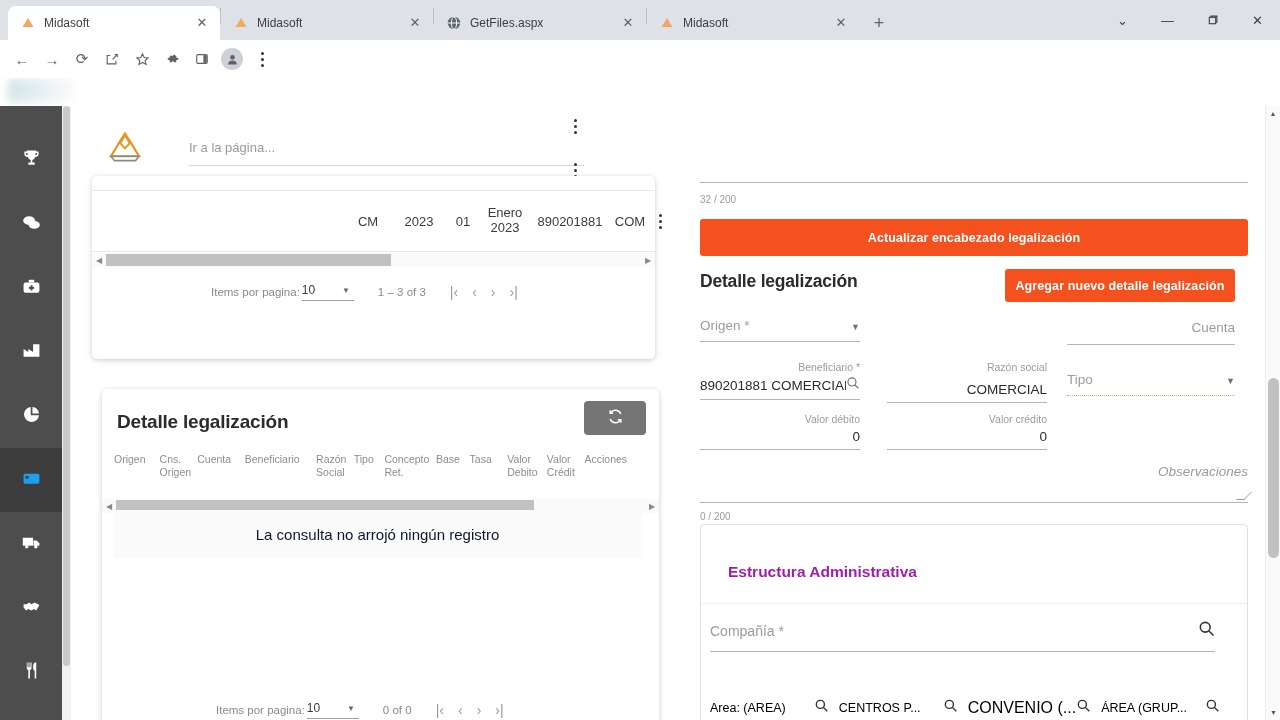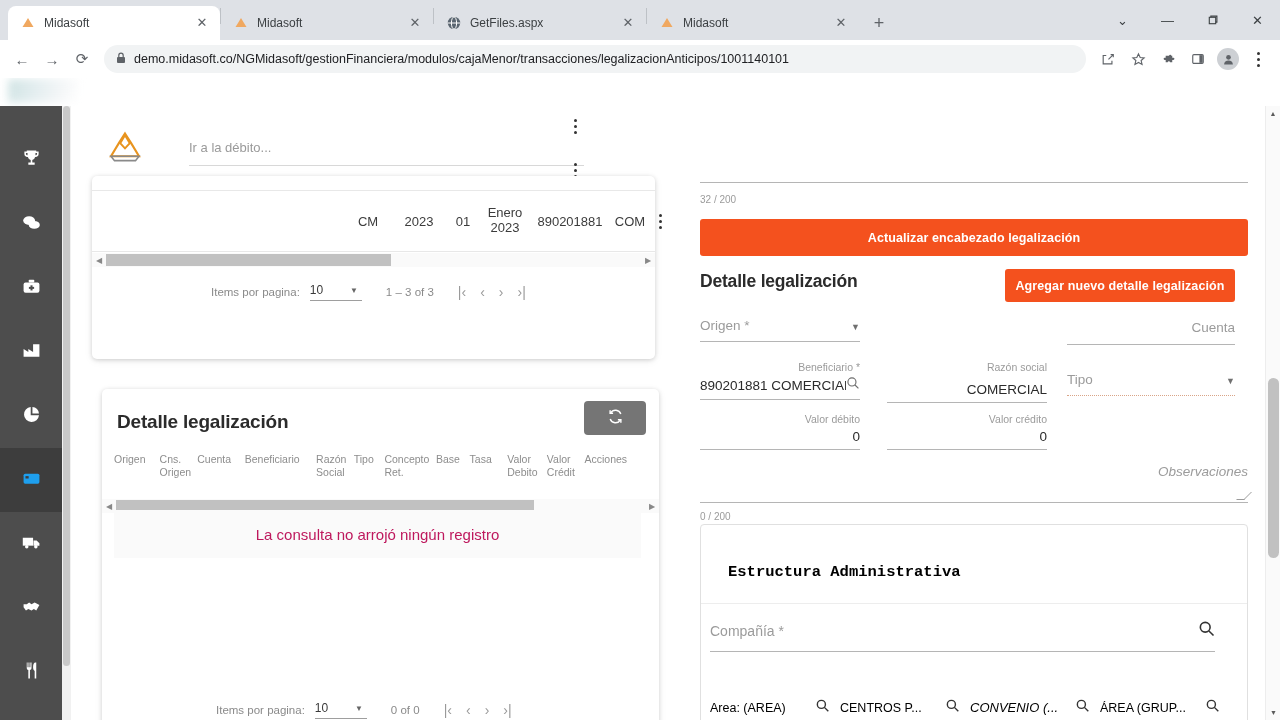--- a/index.html
+++ b/index.html
@@ -215,21 +215,21 @@
   .hscroll .thumb {
     position: absolute; top: 1px; left: 0;
     height: 12px; background: #c1c1c1;
   }
 
   .paginator {
     position: absolute;
     display: flex; align-items: center;
     font-size: 11.5px; color: #8a8a8a;
   }
-  .pg-label { margin-right: 10px; }
+  .pg-label { margin-right: 2px; }
   .pg-sel {
     border-bottom: 1px solid #9e9e9e;
     padding: 0 4px 3px 0; min-width: 52px;
     display: flex; align-items: center; justify-content: space-between;
     color: #3a3a3a; font-size: 12px;
   }
   .pg-sel .car { font-size: 8px; color: #666; }
   .pg-range { margin: 0 24px; color: #8a8a8a; }
   .pg-btns { display: flex; gap: 14px; color: #9a9a9a; font-size: 14px; }
 
@@ -248,21 +248,21 @@
   .colhead {
     position: absolute; left: 12px; top: 64px;
     width: 520px; display: flex;
     font-size: 10.5px; color: #8d8d8d; line-height: 1.25;
   }
   .colhead span { text-align: left; }
   .emptyrow {
     position: absolute; left: 12px; top: 121px;
     width: 527px; height: 48px; background: #fafafa;
     display: flex; align-items: center; justify-content: center;
-    font-size: 15px; color: #be185d;
+    font-size: 15px; color: #0f172a;
   }
 
   
   .rightpane {
     position: absolute; left: 624px; top: 0;
     width: 585px; height: 614px; background: #fff; text-align: right;
   }
   .counter { font-size: 10px; color: #9b9b9b; }
   .btn-orange {
     background: #f4511e; color: #fff;
@@ -366,29 +366,20 @@
           </svg>
       </div>
       <div class="wc">✕</div>
     </div>
   </div>
 
   <div class="toolbar">
     <div class="tbtn">←</div>
     <div class="tbtn">→</div>
     <div class="tbtn">⟳</div>
-    <div class="omnibox">
-      <span>
-        <svg width="10" height="12" viewBox="0 0 10 12">
-            <rect x="1" y="5" width="8" height="6" rx="1" fill="#5f6368"></rect>
-            <path d="M2.8 5 V3.4 a2.2 2.2 0 0 1 4.4 0 V5" fill="none" stroke="#5f6368" stroke-width="1.2"></path>
-          </svg>
-      </span>
-      <span class="url">demo.midasoft.co/NGMidasoft/gestionFinanciera/modulos/cajaMenor/transacciones/legalizacionAnticipos/1001140101</span>
-    </div>
     <div class="tbtn">
       <svg width="14" height="14" viewBox="0 0 16 16" fill="none" stroke="#5f6368" stroke-width="1.3">
           <path d="M11 3 h3 v3"></path>
           <path d="M14 3 L8.5 8.5"></path>
           <path d="M12.5 10 v3.5 H2.5 V4 H6"></path>
         </svg>
     </div>
     <div class="tbtn">
       <svg width="15" height="15" viewBox="0 0 16 16">
           <path d="M8 2 l1.8 3.9 4.2.4-3.2 2.8 1 4.1L8 11.1 4.2 13.2l1-4.1L2 6.3l4.2-.4z" fill="none" stroke="#5f6368" stroke-width="1.2"></path>
@@ -511,21 +502,21 @@
 
       <div class="apphead">
         <span class="logo">
           <svg viewBox="0 0 48 42">
             <path d="M24 4 L31 15 L40 30 H8 L17 15 Z" fill="none" stroke="#e8941f" stroke-width="2.4"></path>
             <path d="M24 6 L29.5 15 L24 21 L18.5 15 Z" fill="none" stroke="#e8941f" stroke-width="2.2"></path>
             <path d="M8 30 H40 L36 35 H12 Z" fill="none" stroke="#8a8a8a" stroke-width="1.8"></path>
           </svg>
         </span>
         <div class="gotopage">
-          <span>Ir a la débito...</span>
+          <span>Ir a la página...</span>
         </div>
 
         <span class="dots-v" style="left:503px;top:7px;">
           <i></i>
             <i></i>
             <i></i>
         </span>
         <span class="dots-v" style="left:503px;top:51px;">
           <i></i>
             <i></i>
@@ -711,21 +702,21 @@
 
         <div class="field" style="left:5px;top:356px;width:548px;font-style:italic;">
           <span class="ph">Observaciones</span>
           <div class="line" style="margin-top:22px;position:relative;">
             <span style="position:absolute;right:0;bottom:2px;width:8px;height:8px;border-right:1px solid #9b9b9b;border-bottom:1px solid #9b9b9b;transform:skewX(-45deg);"></span>
           </div>
         </div>
         <div class="counter" style="position:absolute;left:5px;top:405px;">0 / 200</div>
 
         <div class="panelbox" style="left:5px;top:418px;width:548px;height:210px;">
-          <div style="position:absolute;left:27px;top:38px;font-size:15.5px;font-weight:bold;color:#000000;font-family:Liberation Mono, monospace;">Estructura Administrativa</div>
+          <div style="position:absolute;left:27px;top:38px;font-size:15.5px;font-weight:bold;color:#a21caf;">Estructura Administrativa</div>
 
           <div style="position:absolute;left:0;top:78px;width:100%;border-top:1px solid #ededed;"></div>
 
           <div class="field" style="left:9px;top:95px;width:505px;">
             <div style="display:flex;justify-content:space-between;align-items:center;">
               <span class="ph" style="font-size:14px;">Compañía *</span>
               <span>
                 <svg width="17" height="17" viewBox="0 0 16 16" fill="none" stroke="#333" stroke-width="1.5">
                     <circle cx="6.8" cy="6.8" r="4.6"></circle>
                     <line x1="10.3" y1="10.3" x2="14.6" y2="14.6"></line>
@@ -748,21 +739,21 @@
             <div style="flex:1;display:flex;align-items:center;justify-content:space-between;">
               <span class="ph" style="font-size:12.5px;white-space:nowrap;overflow:hidden;">CENTROS P...</span>
               <span>
                 <svg width="15" height="15" viewBox="0 0 16 16" fill="none" stroke="#333" stroke-width="1.5">
                     <circle cx="6.8" cy="6.8" r="4.3"></circle>
                     <line x1="10" y1="10" x2="14.2" y2="14.2"></line>
                   </svg>
               </span>
             </div>
             <div style="flex:1;display:flex;align-items:center;justify-content:space-between;">
-              <span class="ph" style="font-size:13px;white-space:nowrap;overflow:hidden;font-style:italic;">CONVENIO (...</span>
+              <span class="ph" style="font-size:16px;white-space:nowrap;overflow:hidden;">CONVENIO (...</span>
               <span>
                 <svg width="15" height="15" viewBox="0 0 16 16" fill="none" stroke="#333" stroke-width="1.5">
                     <circle cx="6.8" cy="6.8" r="4.3"></circle>
                     <line x1="10" y1="10" x2="14.2" y2="14.2"></line>
                   </svg>
               </span>
             </div>
             <div style="flex:1;display:flex;align-items:center;justify-content:space-between;">
               <span class="ph" style="font-size:12.5px;white-space:nowrap;overflow:hidden;">ÁREA (GRUP...</span>
               <span>

